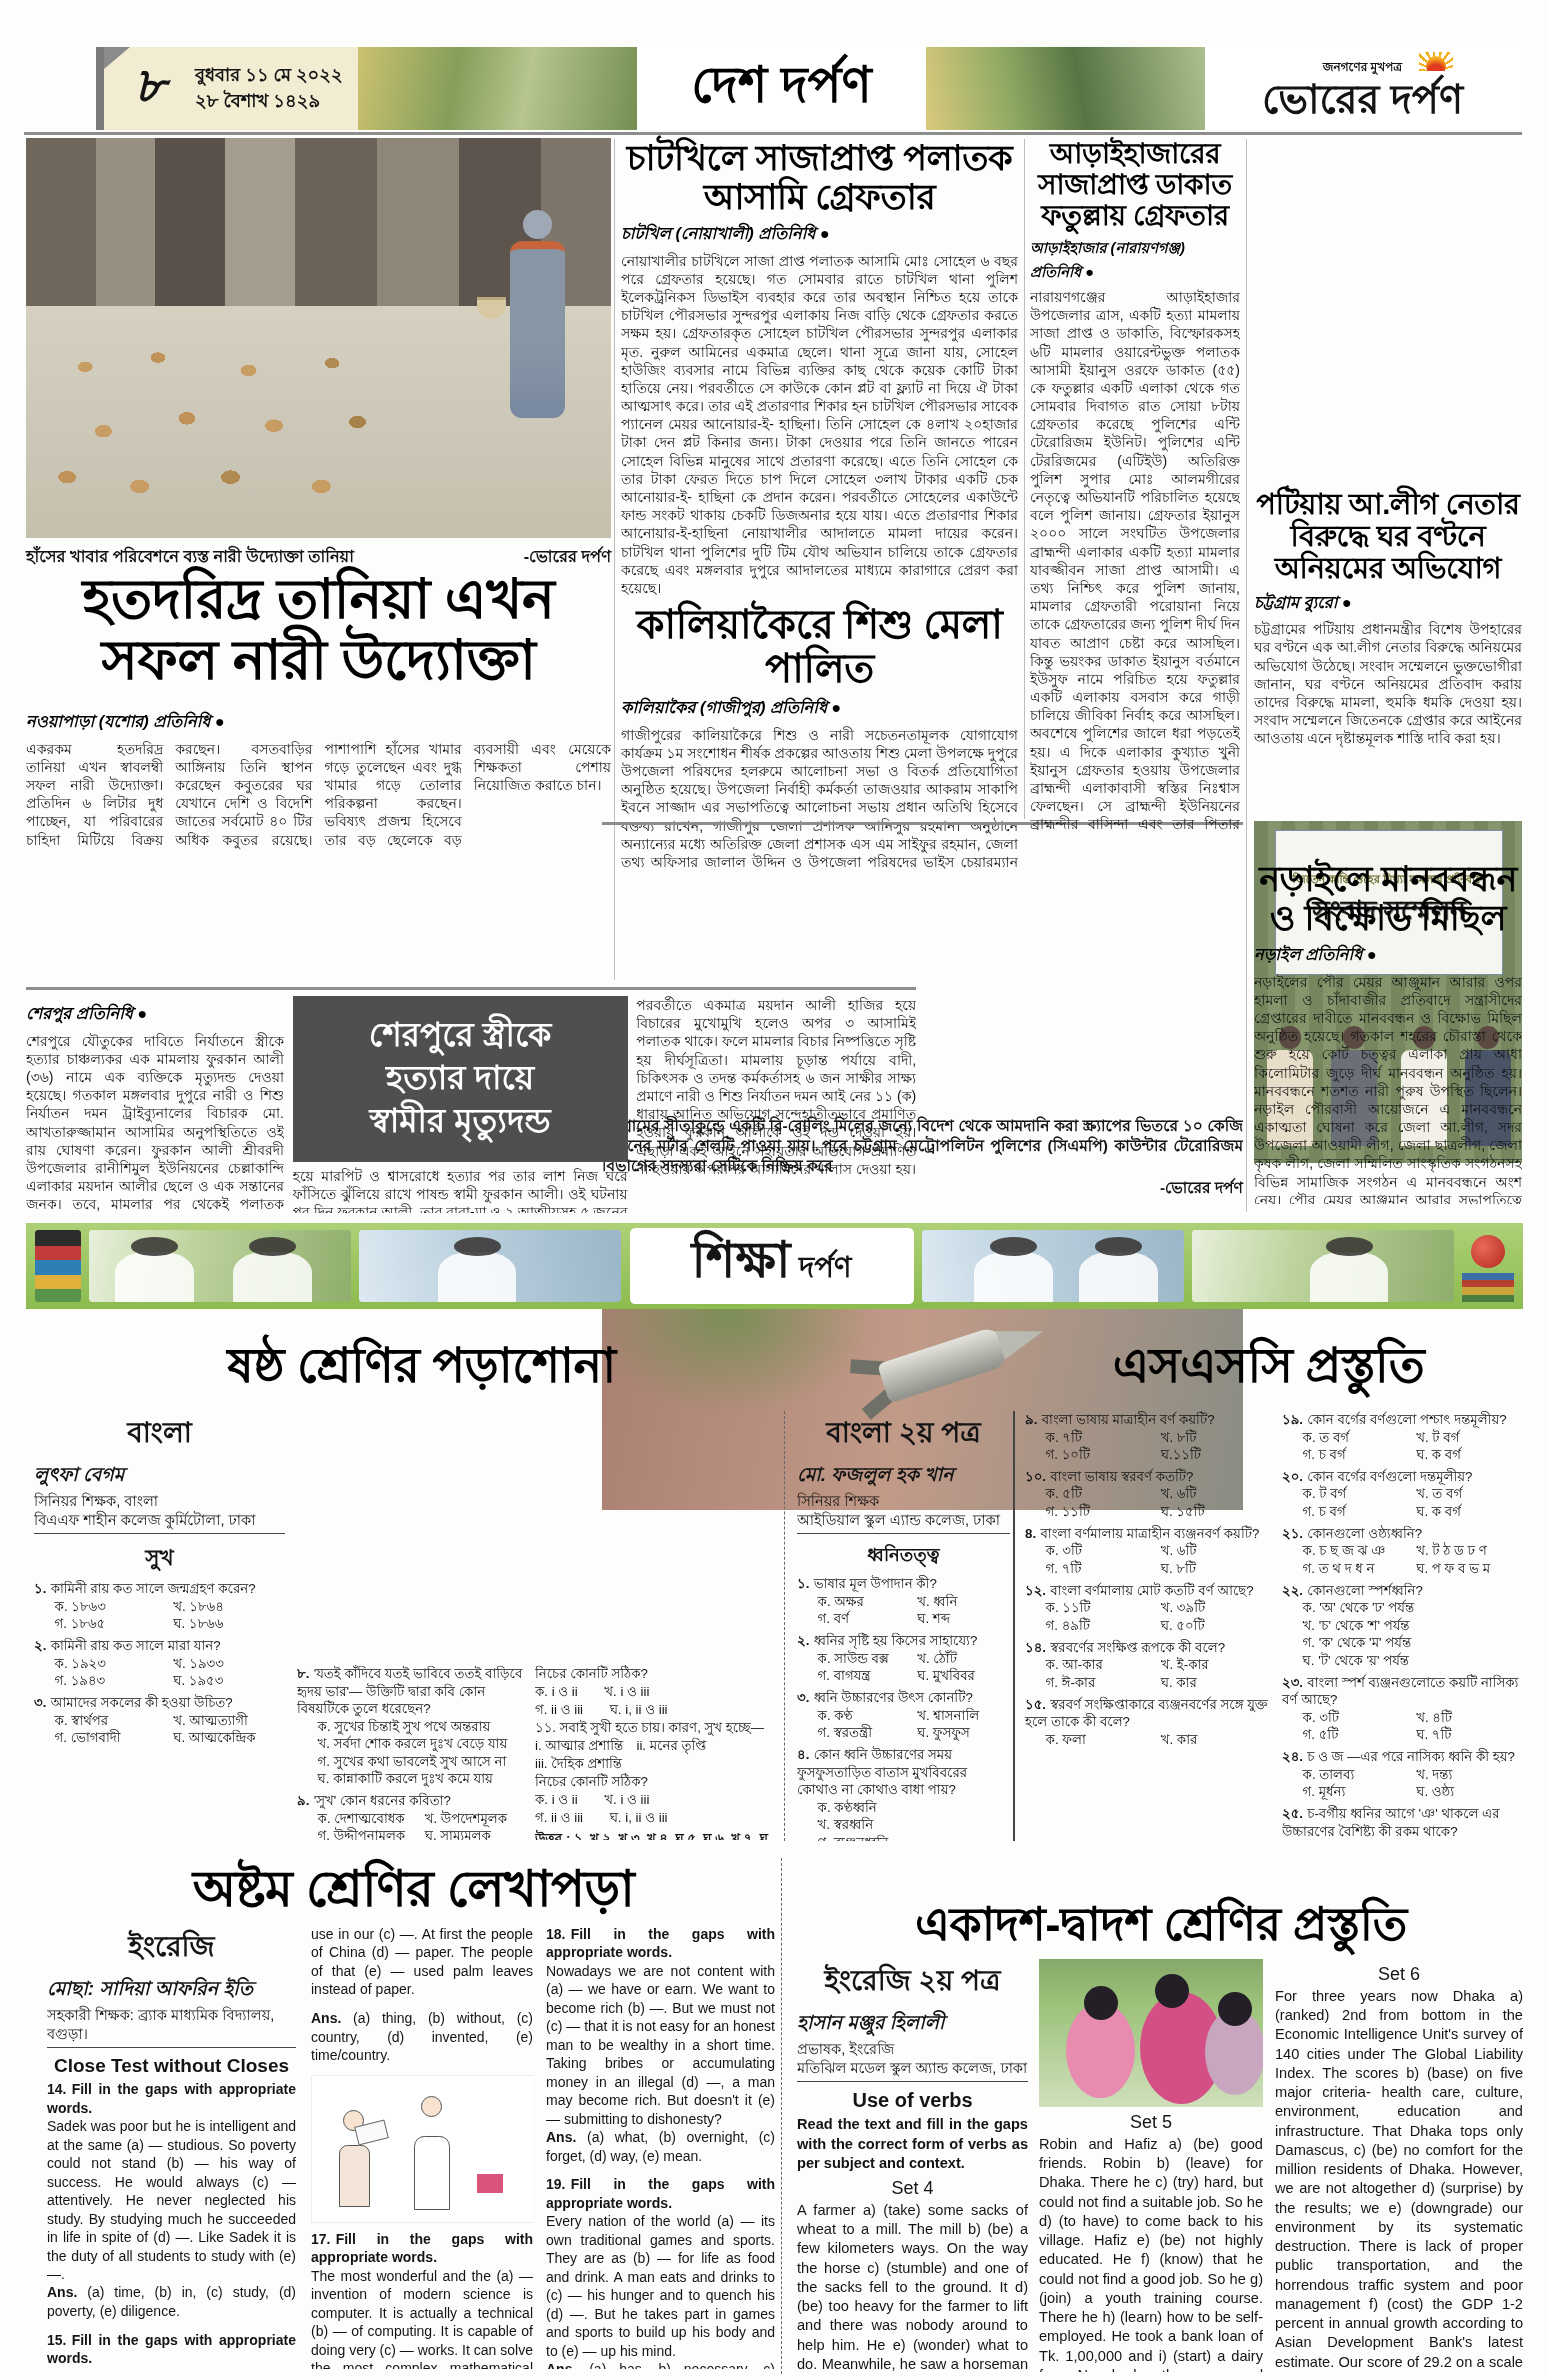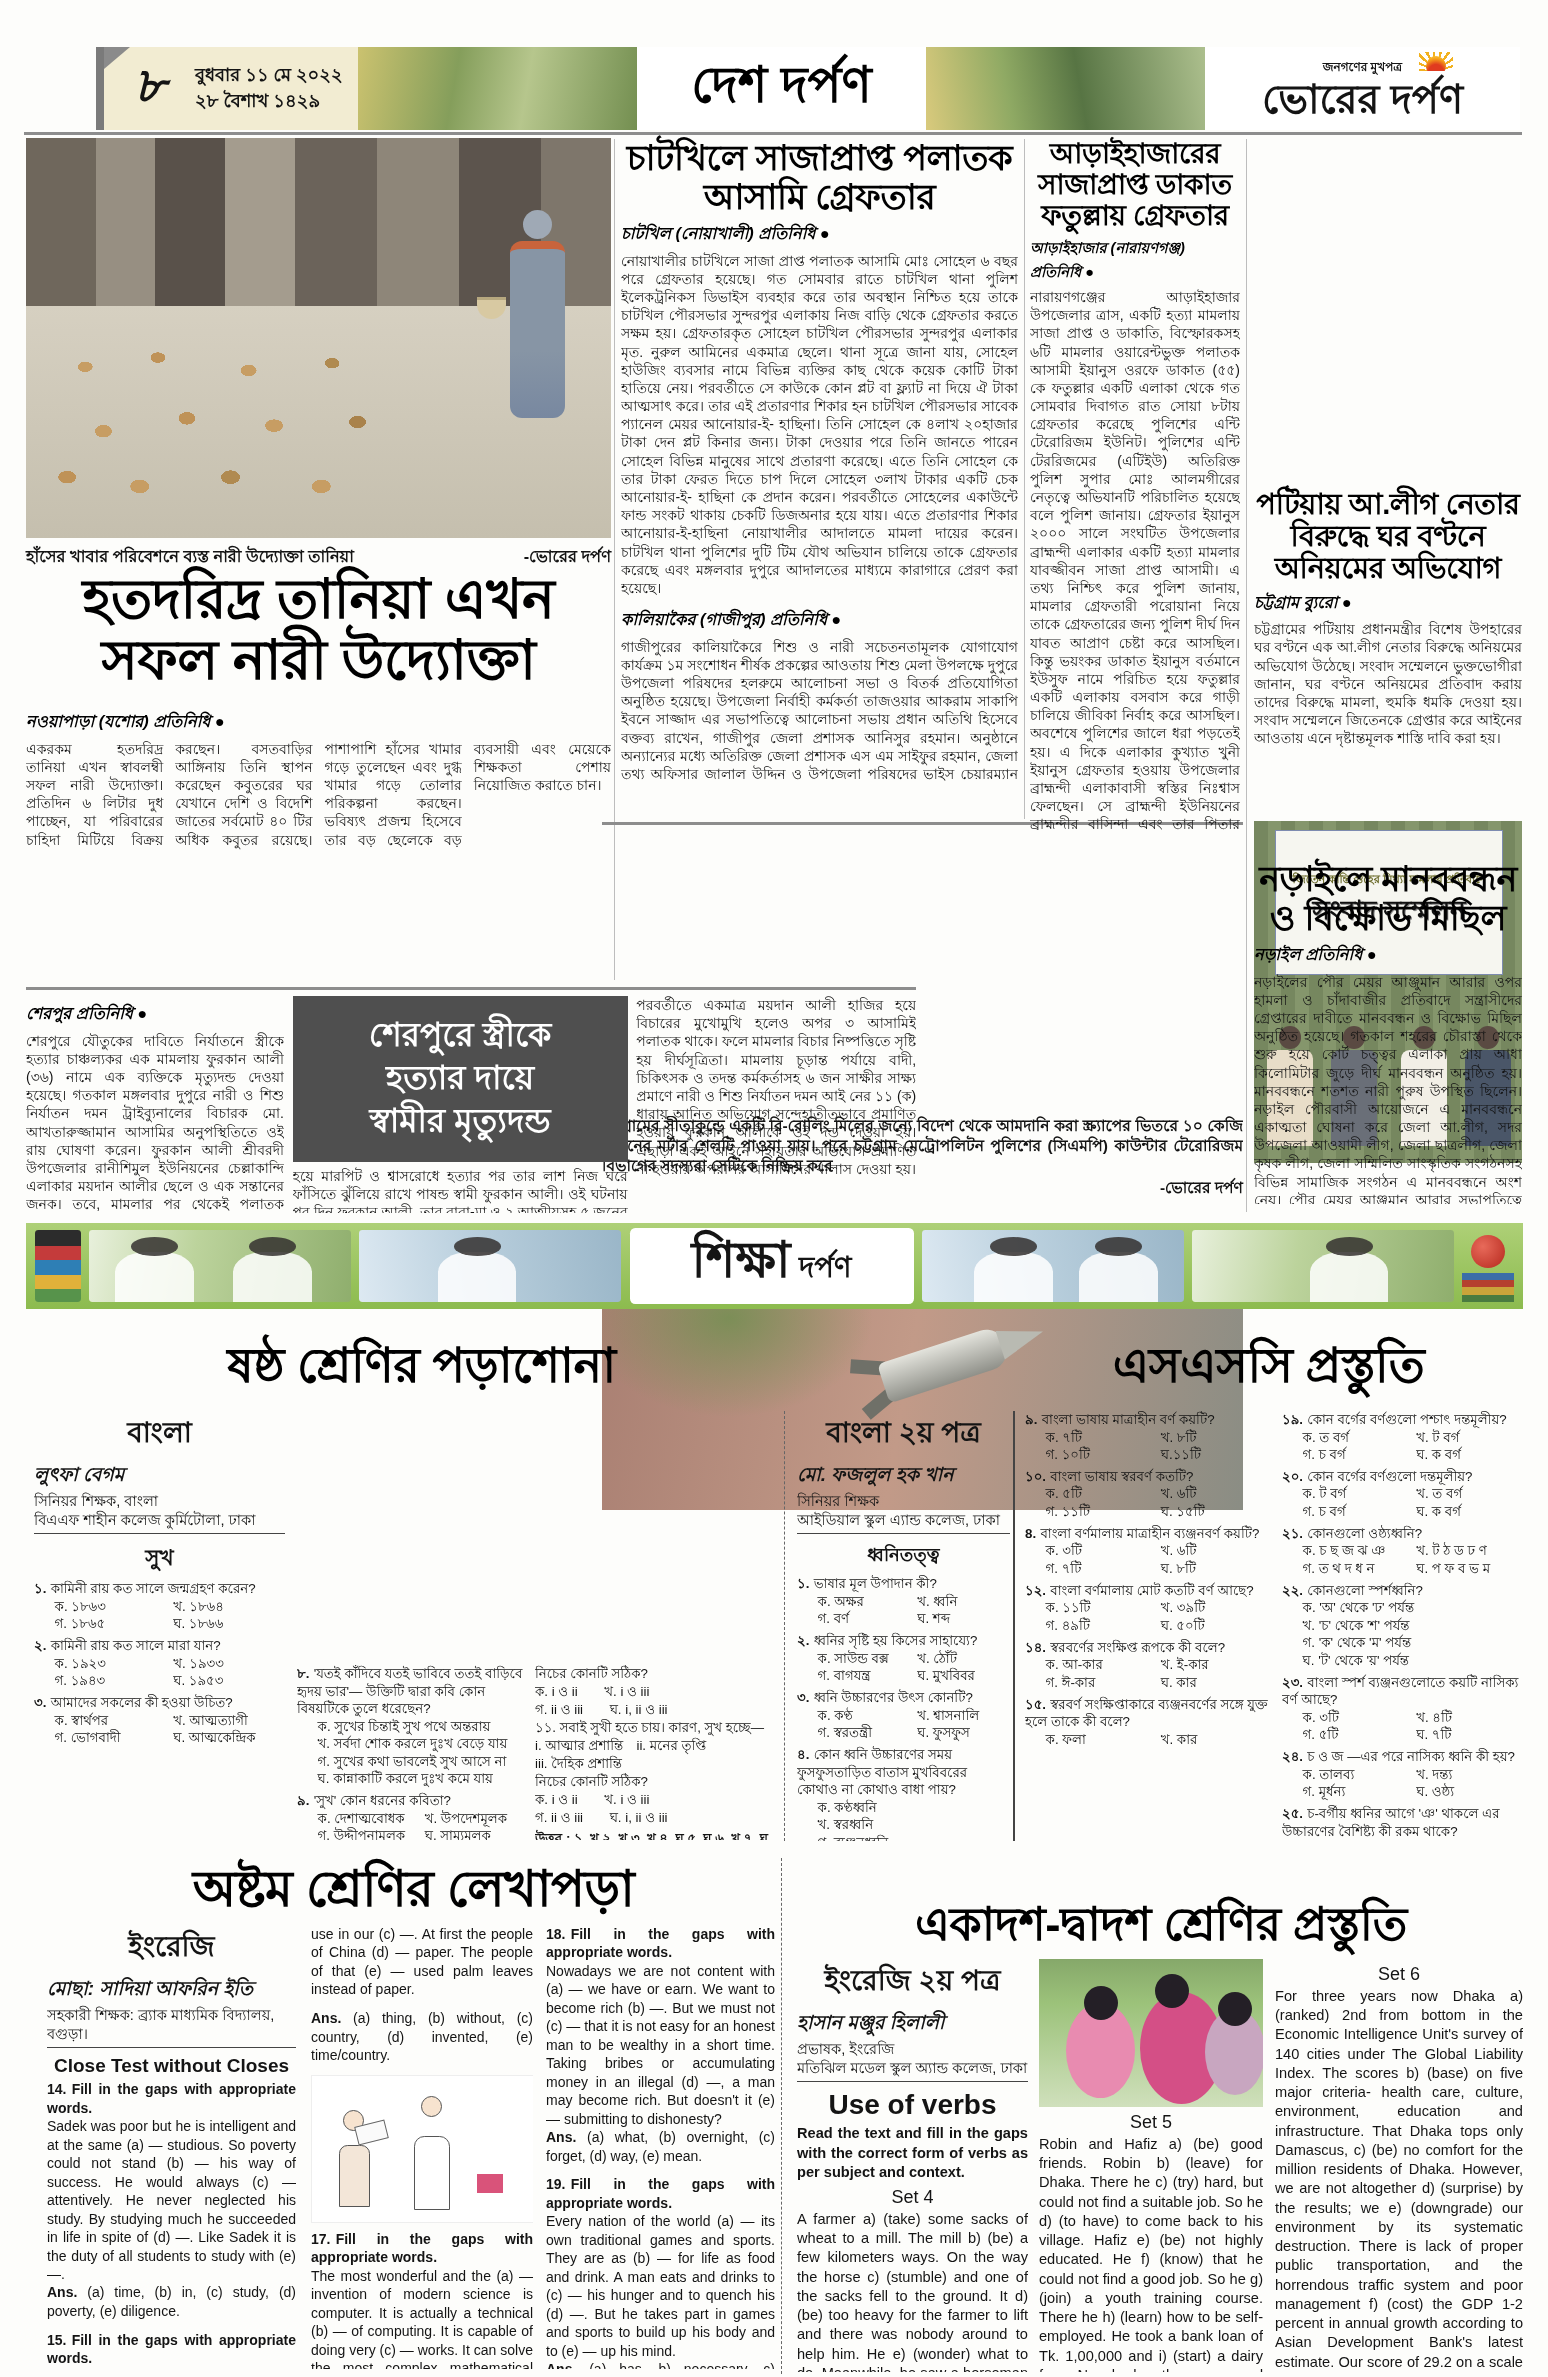--- a/index.html
+++ b/index.html
@@ -165,20 +165,21 @@
   </div>
 
   <div class="abs vrule" style="top:139px;left:614px;height:841px"></div>
   <div class="abs" style="top:139px;left:621px;width:397px">
     <div class="headline" style="font-size:35px">চাটখিলে সাজাপ্রাপ্ত পলাতক আসামি গ্রেফতার</div>
     <div class="byline">চাটখিল (নোয়াখালী) প্রতিনিধি ●</div>
     <div class="nbody" style="height:361px">নোয়াখালীর চাটখিলে সাজা প্রাপ্ত পলাতক আসামি মোঃ সোহেল ৬ বছর পরে গ্রেফতার হয়েছে। গত সোমবার রাতে চাটখিল থানা পুলিশ ইলেকট্রনিকস ডিভাইস ব্যবহার করে তার অবস্থান নিশ্চিত হয়ে তাকে চাটখিল পৌরসভার সুন্দরপুর এলাকায় নিজ বাড়ি থেকে গ্রেফতার করতে সক্ষম হয়। গ্রেফতারকৃত সোহেল চাটখিল পৌরসভার সুন্দরপুর এলাকার মৃত. নুরুল আমিনের একমাত্র ছেলে। থানা সূত্রে জানা যায়, সোহেল হাউজিং ব্যবসার নামে বিভিন্ন ব্যক্তির কাছ থেকে কয়েক কোটি টাকা হাতিয়ে নেয়। পরবর্তীতে সে কাউকে কোন প্লট বা ফ্ল্যাট না দিয়ে ঐ টাকা আত্মসাৎ করে। তার এই প্রতারণার শিকার হন চাটখিল পৌরসভার সাবেক প্যানেল মেয়র আনোয়ার-ই- হাছিনা। তিনি সোহেল কে ৪লাখ ২০হাজার টাকা দেন প্লট কিনার জন্য। টাকা দেওয়ার পরে তিনি জানতে পারেন সোহেল বিভিন্ন মানুষের সাথে প্রতারণা করেছে। এতে তিনি সোহেল কে তার টাকা ফেরত দিতে চাপ দিলে সোহেল ৩লাখ টাকার একটি চেক আনোয়ার-ই- হাছিনা কে প্রদান করেন। পরবর্তীতে সোহেলের একাউন্টে ফান্ড সংকট থাকায় চেকটি ডিজঅনার হয়ে যায়। এতে প্রতারণার শিকার আনোয়ার-ই-হাছিনা নোয়াখালীর আদালতে মামলা দায়ের করেন। চাটখিল থানা পুলিশের দুটি টিম যৌথ অভিযান চালিয়ে তাকে গ্রেফতার করেছে এবং মঙ্গলবার দুপুরে আদালতের মাধ্যমে কারাগারে প্রেরণ করা হয়েছে।</div>
   </div>
 
   <div class="abs" style="top:602px;left:621px;width:397px">
+    <div class="headline" style="font-size:40px">কালিয়াকৈরে শিশু মেলা পালিত</div>
     <div class="byline">কালিয়াকৈর (গাজীপুর) প্রতিনিধি ●</div>
     <div class="nbody" style="height:145px">গাজীপুরের কালিয়াকৈরে শিশু ও নারী সচেতনতামূলক যোগাযোগ কার্যক্রম ১ম সংশোধন শীর্ষক প্রকল্পের আওতায় শিশু মেলা উপলক্ষে দুপুরে উপজেলা পরিষদের হলরুমে আলোচনা সভা ও বিতর্ক প্রতিযোগিতা অনুষ্ঠিত হয়েছে। উপজেলা নির্বাহী কর্মকর্তা তাজওয়ার আকরাম সাকাপি ইবনে সাজ্জাদ এর সভাপতিত্বে আলোচনা সভায় প্রধান অতিথি হিসেবে বক্তব্য রাখেন, গাজীপুর জেলা প্রশাসক আনিসুর রহমান। অনুষ্ঠানে অন্যান্যের মধ্যে অতিরিক্ত জেলা প্রশাসক এস এম সাইফুর রহমান, জেলা তথ্য অফিসার জালাল উদ্দিন ও উপজেলা পরিষদের ভাইস চেয়ারম্যান সেলিম আজাদ এবং স্থানীয় আওয়ামীলীগের নেতৃবৃন্দসহ বিভিন্ন শিক্ষা প্রতিষ্ঠানের শিক্ষার্থীরা এসময় উপস্থিত ছিলেন।</div>
   </div>
 
   <div class="abs hrule" style="top:822px;left:602px;width:641px;height:2.6px"></div>
   <div class="abs ph mortar" style="top:828px;left:602px;width:641px;height:282px">
     <div class="grass"></div>
       <div class="bar"></div>
     <div class="shell">
         <div class="fin1"></div>
@@ -506,21 +507,21 @@
 
   <div class="abs dashv" style="top:1858px;left:781px;height:516px"></div>
 
   <div class="abs sec-head" style="top:1889px;left:791px;width:740px;font-size:46px">একাদশ-দ্বাদশ শ্রেণির প্রস্তুতি</div>
 
   <div class="abs" style="top:1959px;left:797px;width:231px;height:413px;overflow:hidden">
     <div class="subj-title">ইংরেজি ২য় পত্র</div>
     <div class="au-name">হাসান মঞ্জুর হিলালী</div>
     <div class="au-role">প্রভাষক, ইংরেজি</div>
     <div class="au-inst">মতিঝিল মডেল স্কুল অ্যান্ড কলেজ, ঢাকা</div>
-    <div class="topic" style="font-size:28px">Use of verbs</div>
+    <div class="topic" style="font-size:20px">Use of verbs</div>
     <div class="set-text" style="font-weight:800">Read the text and fill in the gaps with the correct form of verbs as per subject and context.</div>
     <div class="set-title">Set 4</div>
     <div class="set-text">A farmer a) (take) some sacks of wheat to a mill. The mill b) (be) a few kilometers ways. On the way the horse c) (stumble) and one of the sacks fell to the ground. It d) (be) too heavy for the farmer to lift and there was nobody around to help him. He e) (wonder) what to do. Meanwhile, he saw a horseman f) (come) towards him. As the rider g) (come) nearer, the farmer recognized him. It was no other than the nobleman who h) (live) in a guard house at the top of the hill. The poor man i) (think) of approaching him. But the nobleman j) (stop) in front of the farmer and got off the horse to help the poor man.</div>
 
   </div>
 
   <div class="abs" style="top:1959px;left:1039px;width:224px;height:413px;overflow:hidden">
     <div class="ph cheer" style="width:100%;height:148px">
       <div class="b1"></div>
         <div class="b2"></div>

